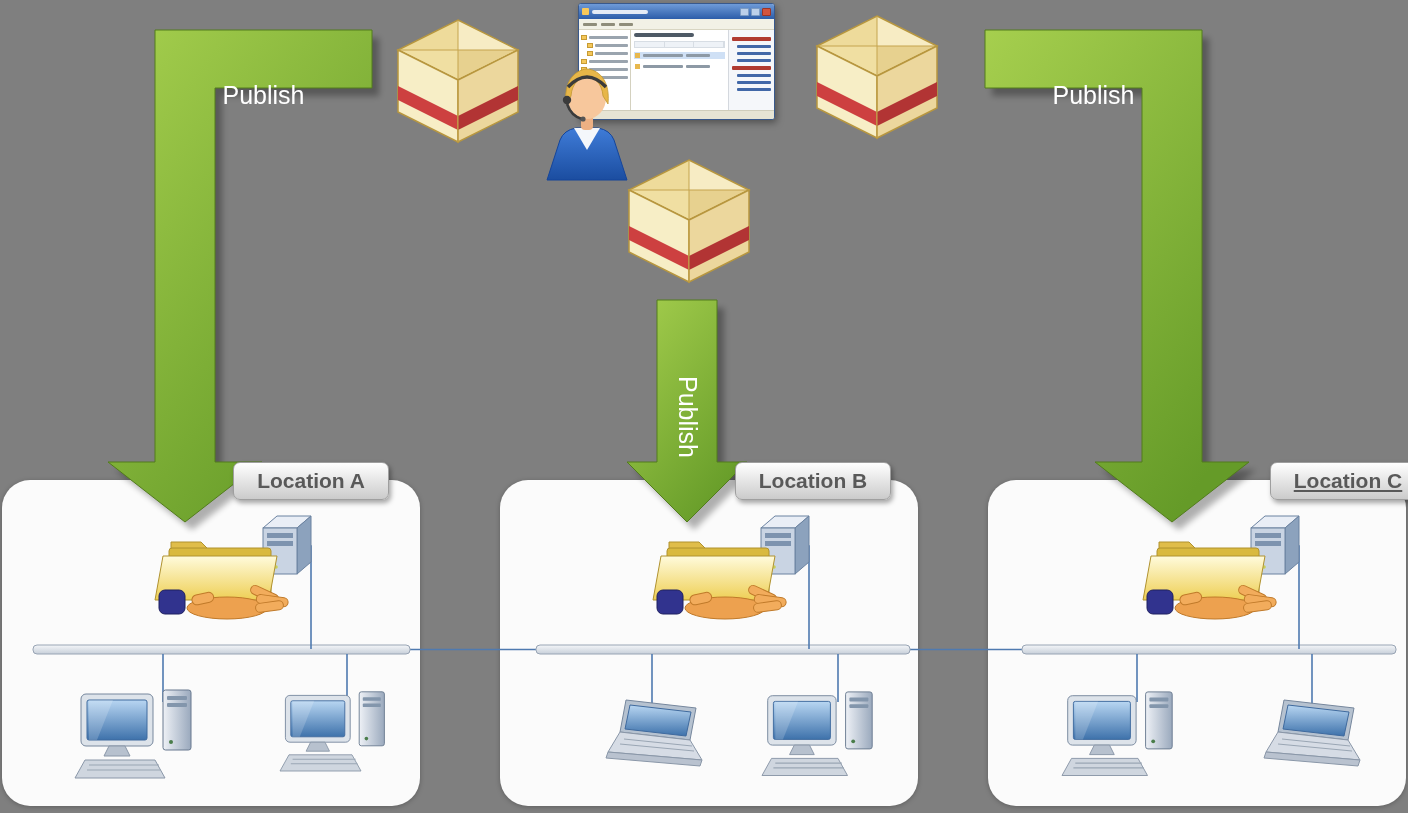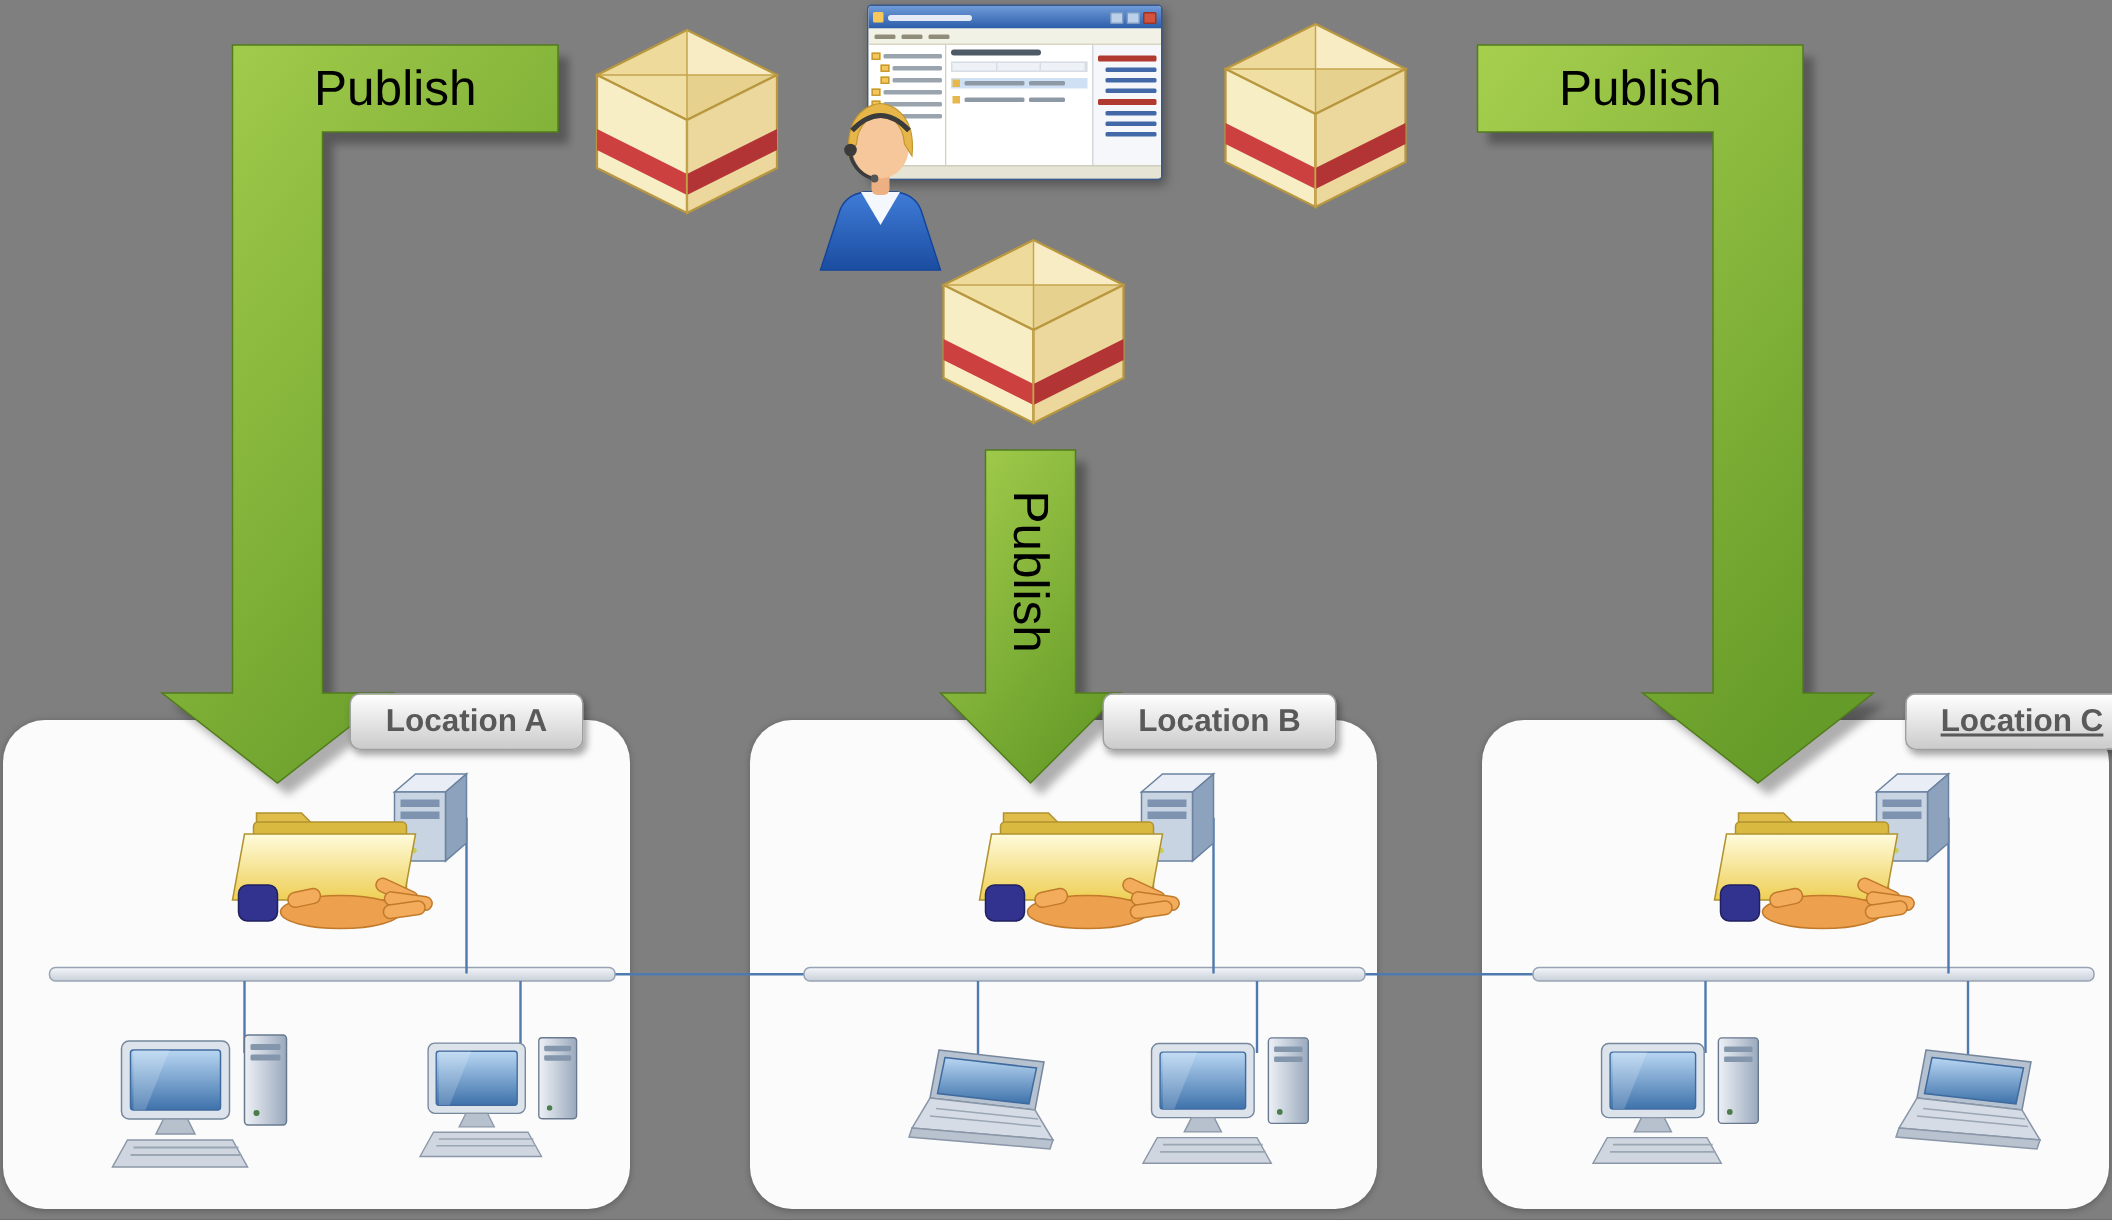--- a/index.html
+++ b/index.html
@@ -7,22 +7,22 @@
   #stage { position:relative; width:1408px; height:813px; background:#7f7f7f; overflow:hidden; }
 
   .panel { position:absolute; top:480px; height:326px; background:#fbfbfb;
            border-radius:28px; box-shadow:0 1px 5px rgba(0,0,0,0.25); }
   #panel-a { left:2px;   width:418px; }
   #panel-b { left:500px; width:418px; }
   #panel-c { left:988px; width:418px; }
 
   svg.layer { position:absolute; left:0; top:0; }
 
-  .publish { position:absolute; color:#000000; font-size:33px;
-             display:flex; align-items:center; justify-content:center; }
+  .publish { position:absolute; color:#ffffff; font-size:25px;
+             display:flex; align-items:center; justify-content:center;margin-top:36px; }
   #publish-left   { left:155px; top:30px;  width:217px; height:58px; }
   #publish-right  { left:985px; top:30px;  width:217px; height:58px; }
   #publish-center { left:657px; top:300px; width:60px;  height:162px; writing-mode:vertical-rl; }
 
   .loc-label { position:absolute; top:462px; width:156px; height:38px; border-radius:7px;
                background:linear-gradient(#ffffff,#cbcbcb); border:1px solid #9f9f9f;
                box-shadow:2px 3px 5px rgba(0,0,0,0.35);
                display:flex; align-items:center; justify-content:center;
                font-size:21px; font-weight:600; color:#595959; }
   #loc-a { left:233px; } #loc-b { left:735px; } #loc-c { left:1270px;text-decoration:underline; }

